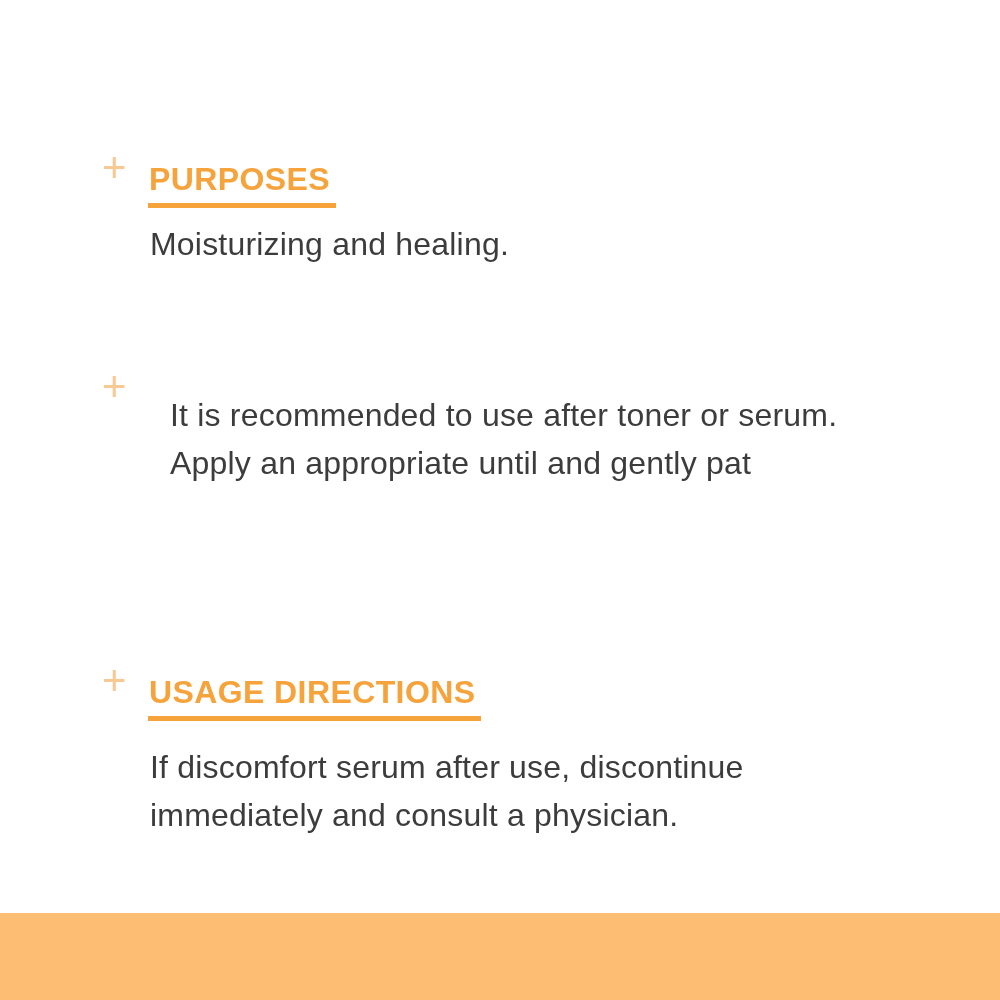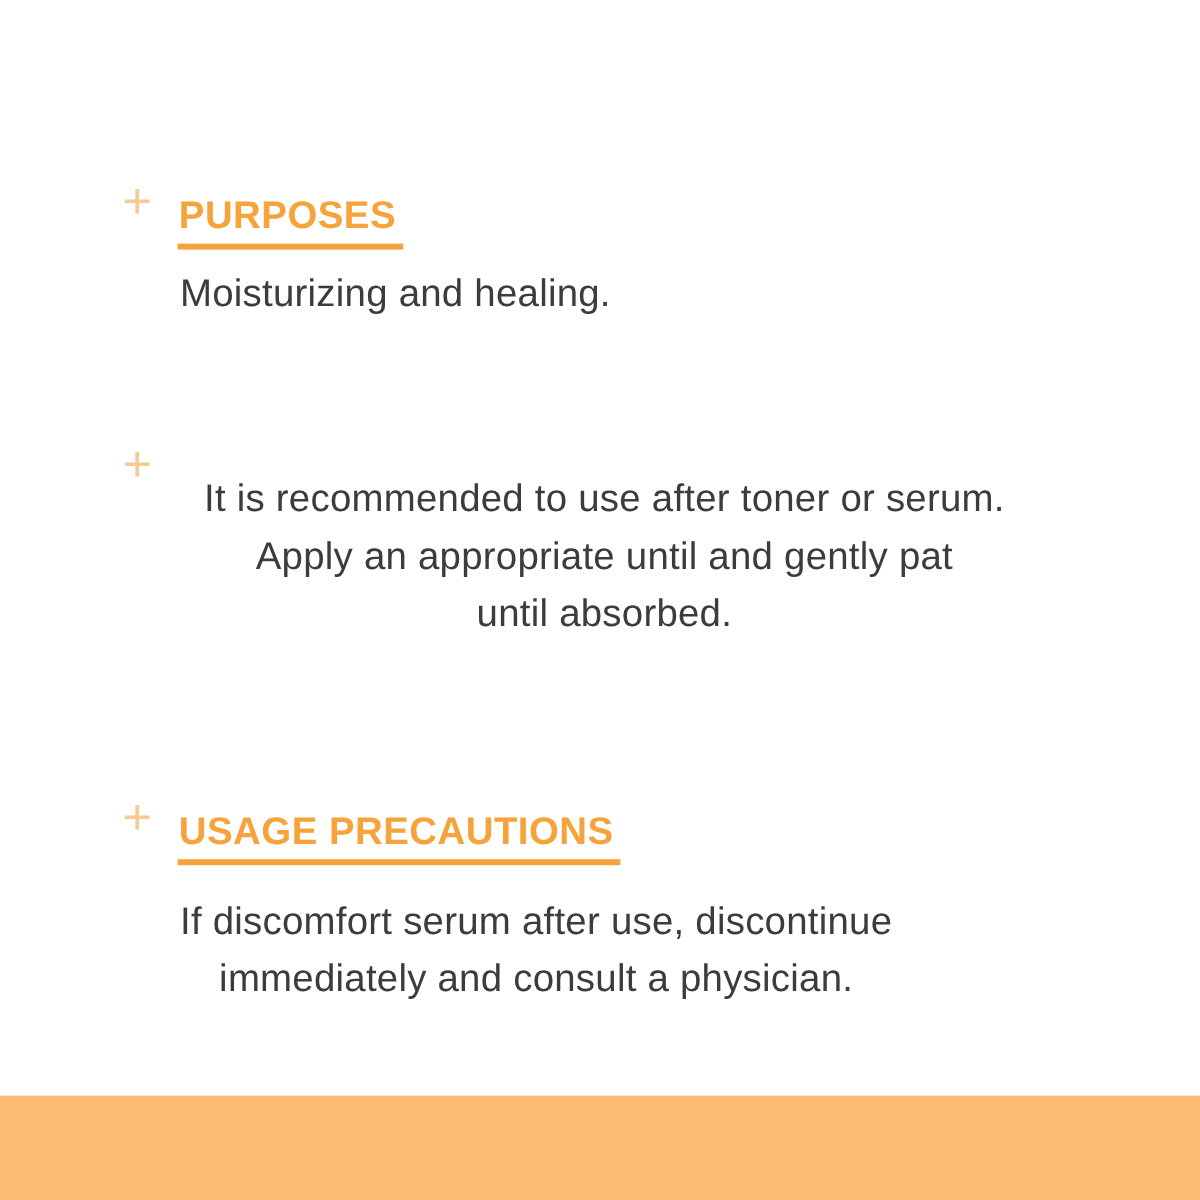--- a/index.html
+++ b/index.html
@@ -51,21 +51,21 @@
     padding-left: 2px;
     font-size: 32px;
     line-height: 48px;
     letter-spacing: 0.2px;
     color: #3C3C3C;
   }
   #section-purposes   .section-body { margin-top: 12px; }
   #section-directions .section-body { margin-top: 11px; margin-left: 20px; }
   #section-usage      .section-body { margin-top: 22px; }
 
-  .body-line { white-space: nowrap; text-align: center; }
+  .body-line { white-space: nowrap; }
 
   #footer-band {
     position: absolute;
     left: 0;
     top: 913px;
     width: 1000px;
     height: 87px;
     background: #FDBE74;
   }
 </style>
@@ -80,27 +80,26 @@
     <div class="section-body">
       <div class="body-line">Moisturizing and healing.</div>
     </div>
   </section>
 
   <section class="section" id="section-directions">
     <span class="plus-marker">+</span>
     <div class="section-body">
       <div class="body-line">It is recommended to use after toner or serum.</div>
       <div class="body-line">Apply an appropriate until and gently pat</div>
-      <div class="body-line">until absorbed.</div>
     </div>
   </section>
 
   <section class="section" id="section-usage">
     <span class="plus-marker">+</span>
-    <h2 class="section-heading">USAGE PRECAUTIONS</h2>
+    <h2 class="section-heading">USAGE DIRECTIONS</h2>
     <div class="section-body">
       <div class="body-line">If discomfort serum after use, discontinue</div>
       <div class="body-line">immediately and consult a physician.</div>
     </div>
   </section>
 
   <div id="footer-band"></div>
 
 </div>
 

